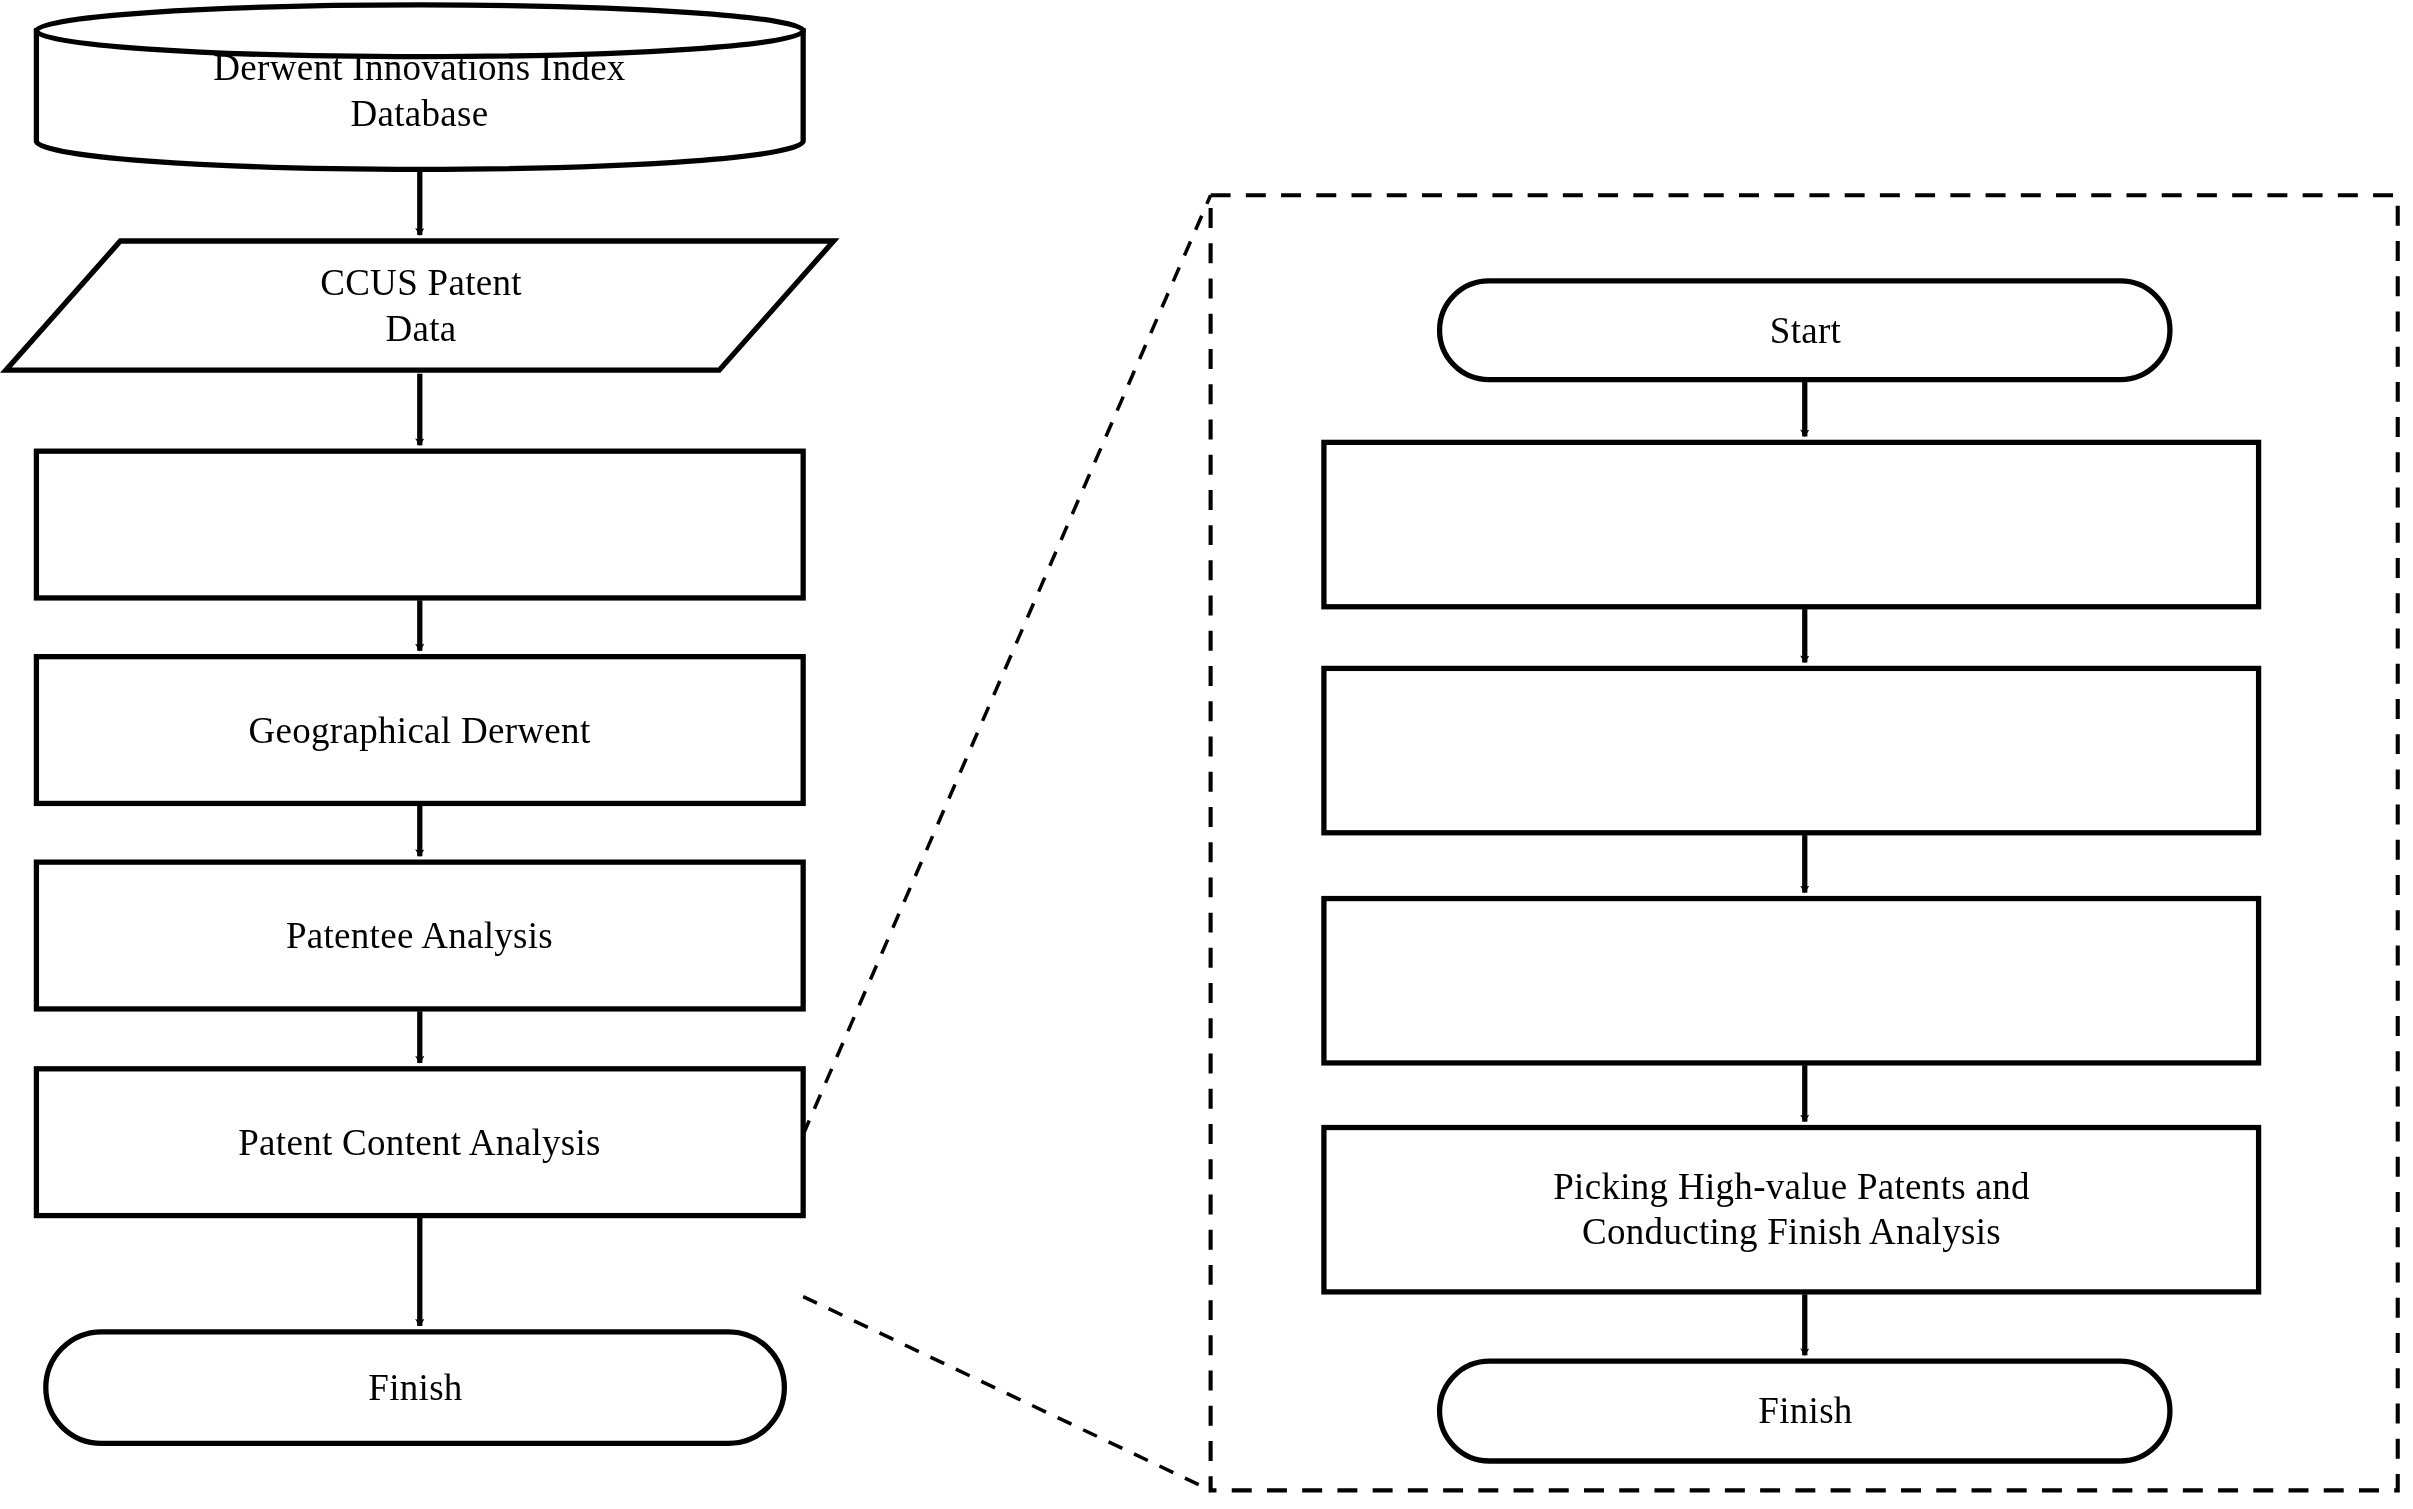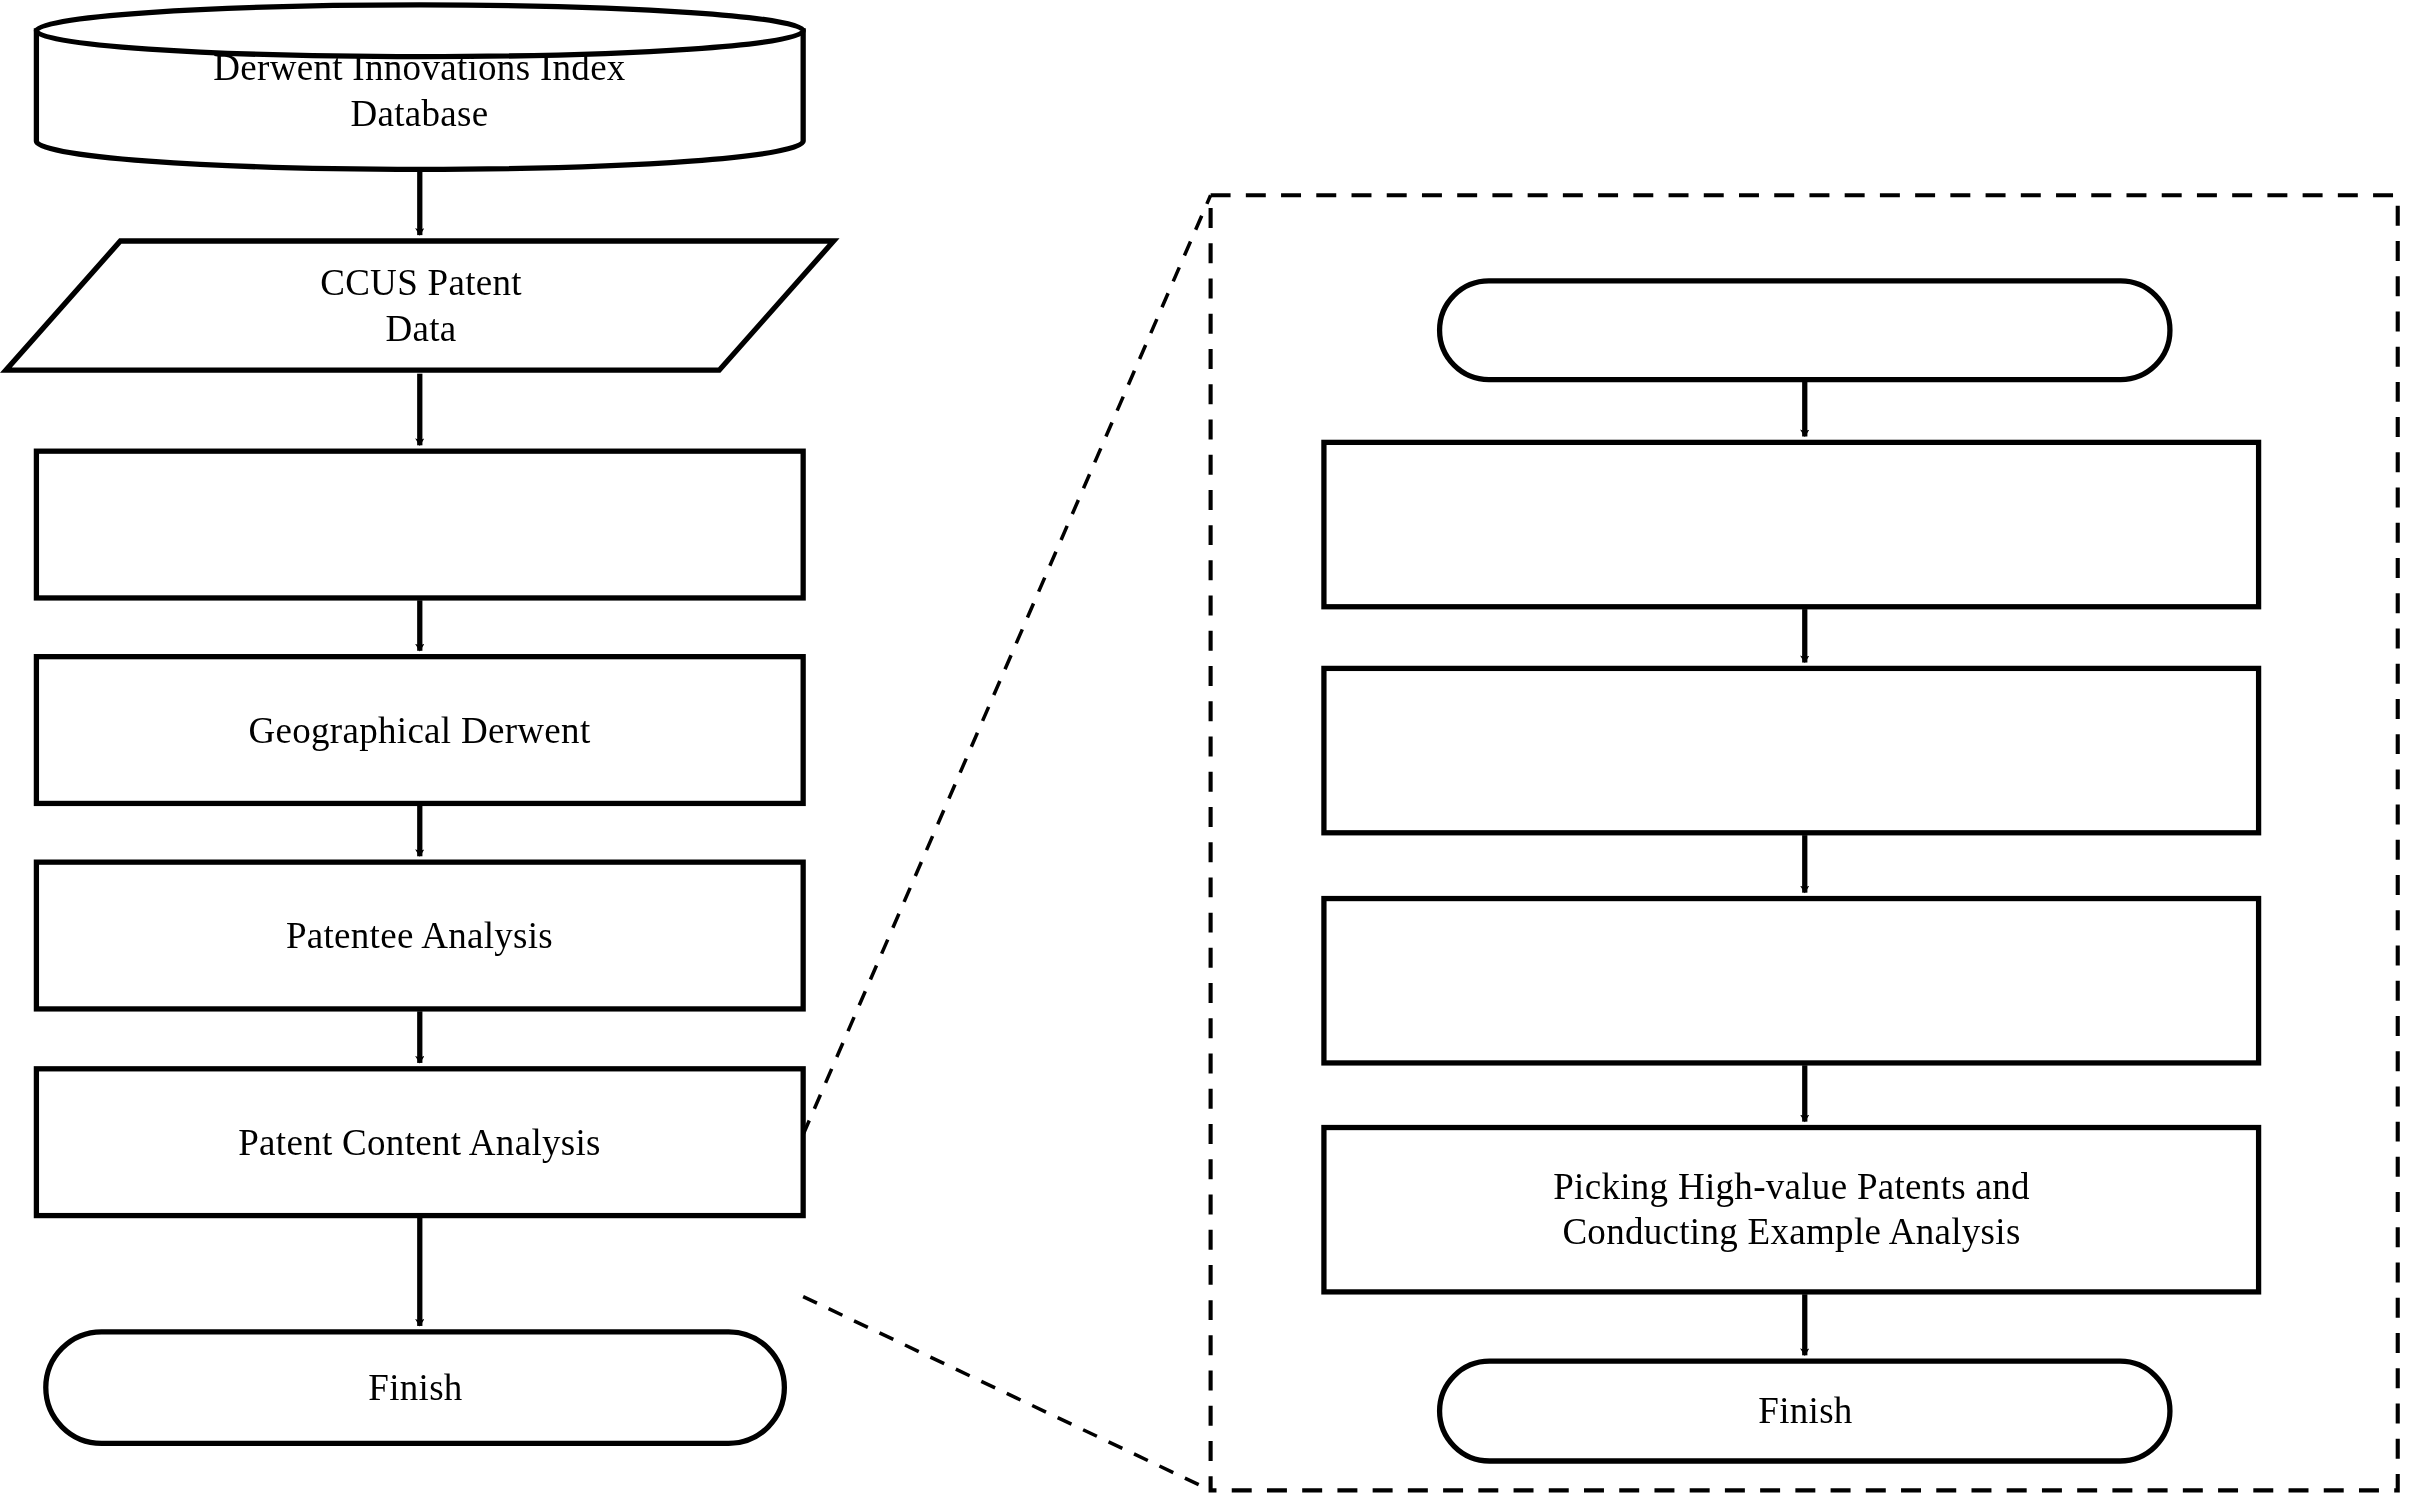--- a/index.html
+++ b/index.html
@@ -102,23 +102,24 @@
 
 
   <div class="node-label lbl-proc" style="left:36px; top:657px; width:767px; height:147px;">Geographical Derwent</div>
 
   <div class="node-label lbl-proc" style="left:36px; top:1069px; width:767px; height:147px;">Patent Content Analysis</div>
 
   <div class="node-label lbl-proc" style="left:36px; top:862px; width:767px; height:147px;">Patentee Analysis</div>
 
   <div class="node-label lbl-term" style="left:46px; top:1332px; width:739px; height:112px;">Finish</div>
 
+  <div class="node-label lbl-rterm" style="left:1440px; top:281px; width:731px; height:99px;">Start</div>
 
 
 
 
   <div class="node-label lbl-rproc" style="left:1324px; top:1127px; width:935px; height:164px;">Picking High-value Patents and
-Conducting Example Analysis</div>
+Conducting Finish Analysis</div>
 
   <div class="node-label lbl-rterm" style="left:1440px; top:1361px; width:731px; height:100px;">Finish</div>
 
 </div>
 
 
 </body></html>

